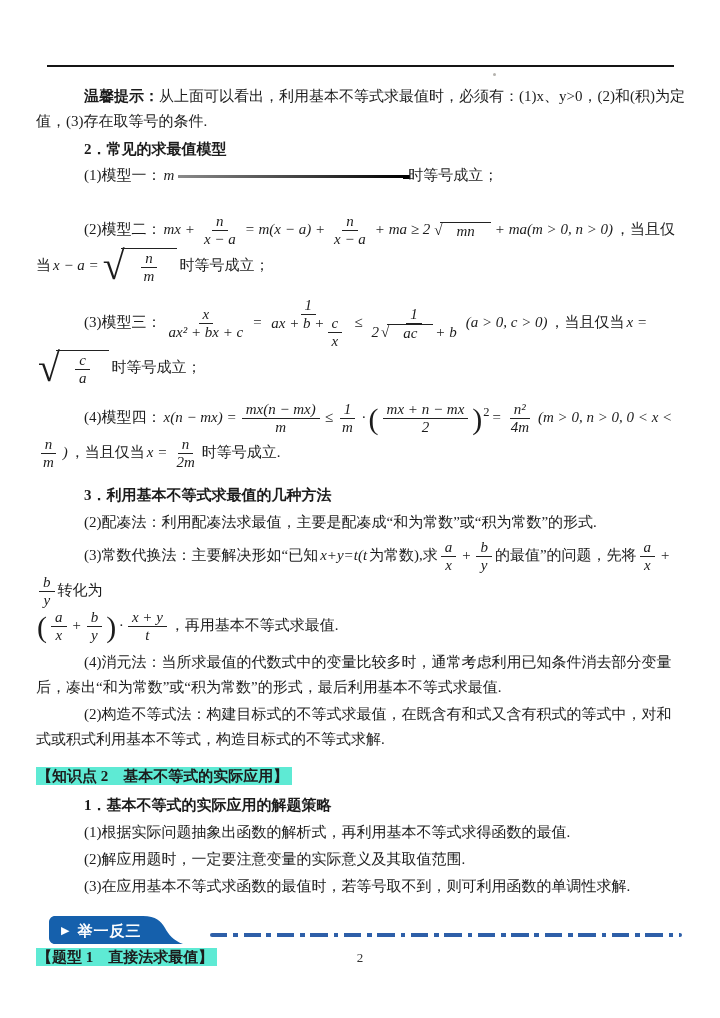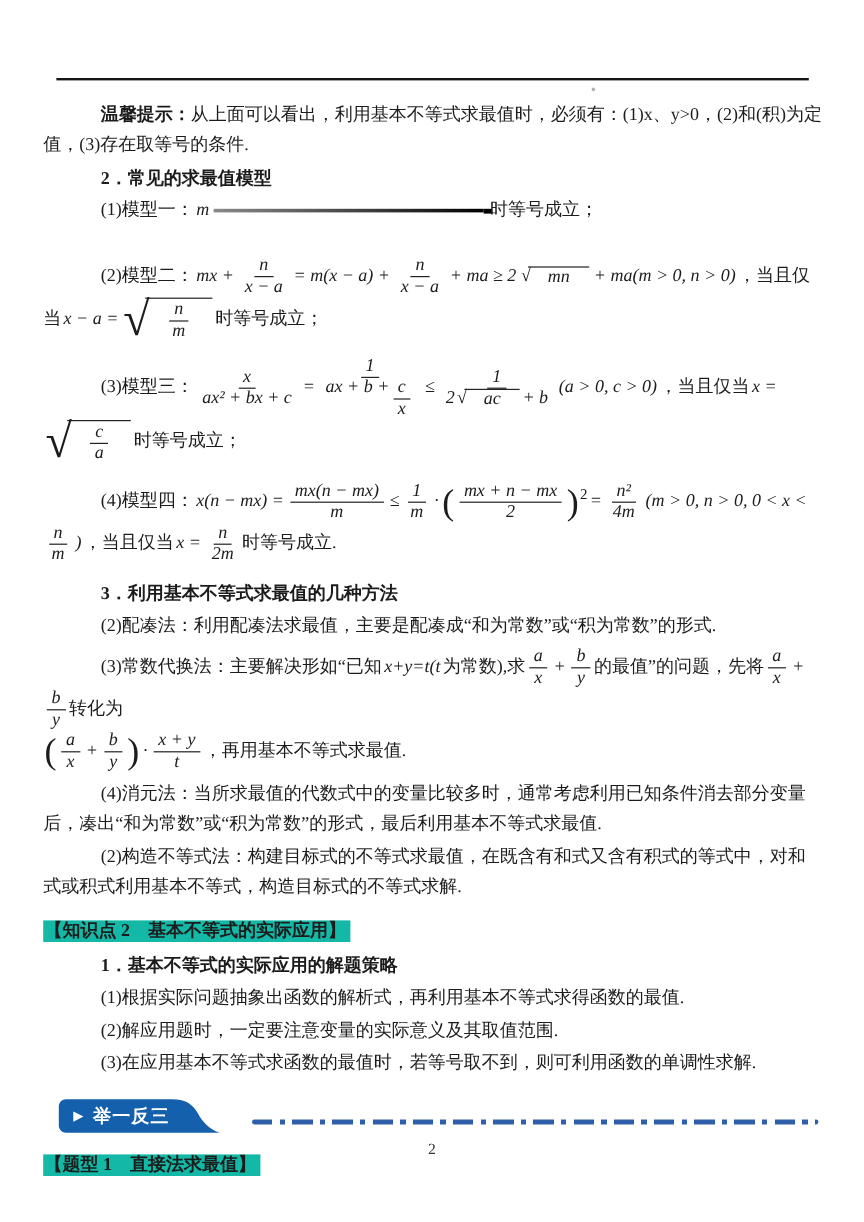--- a/index.html
+++ b/index.html
@@ -23,21 +23,21 @@
   .sqrt{display:inline-flex;align-items:flex-start;vertical-align:middle;font-style:italic;margin:0 2px;text-indent:0;}
   .sqrt .rs{font-style:normal;line-height:17px;margin-right:-2px;}
   .sqrt .rb{border-top:1.4px solid #222;padding:0 16px;line-height:16px;}
   .sqrt.tall .rs{font-size:40px;line-height:36px;font-weight:100;margin-right:-4px;}
   .sqrt.tall .rb{padding-top:1px;}
   .bp{font-size:30px;line-height:1;vertical-align:middle;font-style:normal;margin:0 1px;}
   .model{text-indent:48px;line-height:27px;}
   .smudge{display:inline-block;vertical-align:middle;width:225px;height:2.5px;margin:0 0 0 2px;
           background:linear-gradient(to right,#8a8a8a 0%,#3a3a3a 60%,#000 100%);}
   .smudge-tip{display:inline-block;vertical-align:middle;width:7px;height:4px;background:#000;margin-right:-2px;}
-  .hl{background:#14b8a6;font-weight:bold;padding:1px 4px 1px 1px;}
+  .hl{background:#5eead4;font-weight:bold;padding:1px 4px 1px 1px;}
   .noindent{text-indent:0;}
   
   .fanye-row{display:flex;align-items:center;margin-top:16px;margin-left:12px;}
   .banner{position:relative;width:136px;height:30px;flex:0 0 auto;}
   .banner svg{position:absolute;left:0;top:0;}
   .bl{position:absolute;left:13px;top:3px;color:#fff;font-weight:bold;font-size:15px;
       font-family:"Liberation Sans","DejaVu Sans",sans-serif;letter-spacing:1px;display:flex;align-items:center;gap:7px;}
   .bl .tri{font-size:11px;}
   .dashline{flex:1;height:3.5px;margin-left:26px;margin-right:4px;margin-top:10px;border-radius:2px;
       background:repeating-linear-gradient(90deg,#2e5fa8 0 17px,transparent 17px 23px,#2e5fa8 23px 27.5px,transparent 27.5px 33.5px);}
@@ -169,20 +169,20 @@
           <path d="M7 1 H95 C108 1 113 6 117 13 C120 19 126 26 135 29 H7 C3.7 29 1 26.3 1 23 V7 C1 3.7 3.7 1 7 1 Z" fill="#1560ac"></path>
         </svg>
         <span class="bl">
             <span class="tri">▶</span>
             <span>举一反三</span>
           </span>
       </div>
       <div class="dashline"></div>
     </div>
 
-    <p class="noindent" style="margin-top:14px;"><span class="hl">【题型 1　直接法求最值】</span></p>
+    <p class="noindent" style=""><span class="hl">【题型 1　直接法求最值】</span></p>
 
     <p class="model mtop12"></p>
 
   </div>
 
   <div class="pagenum">2</div>
 </div>
 
 </body></html>

